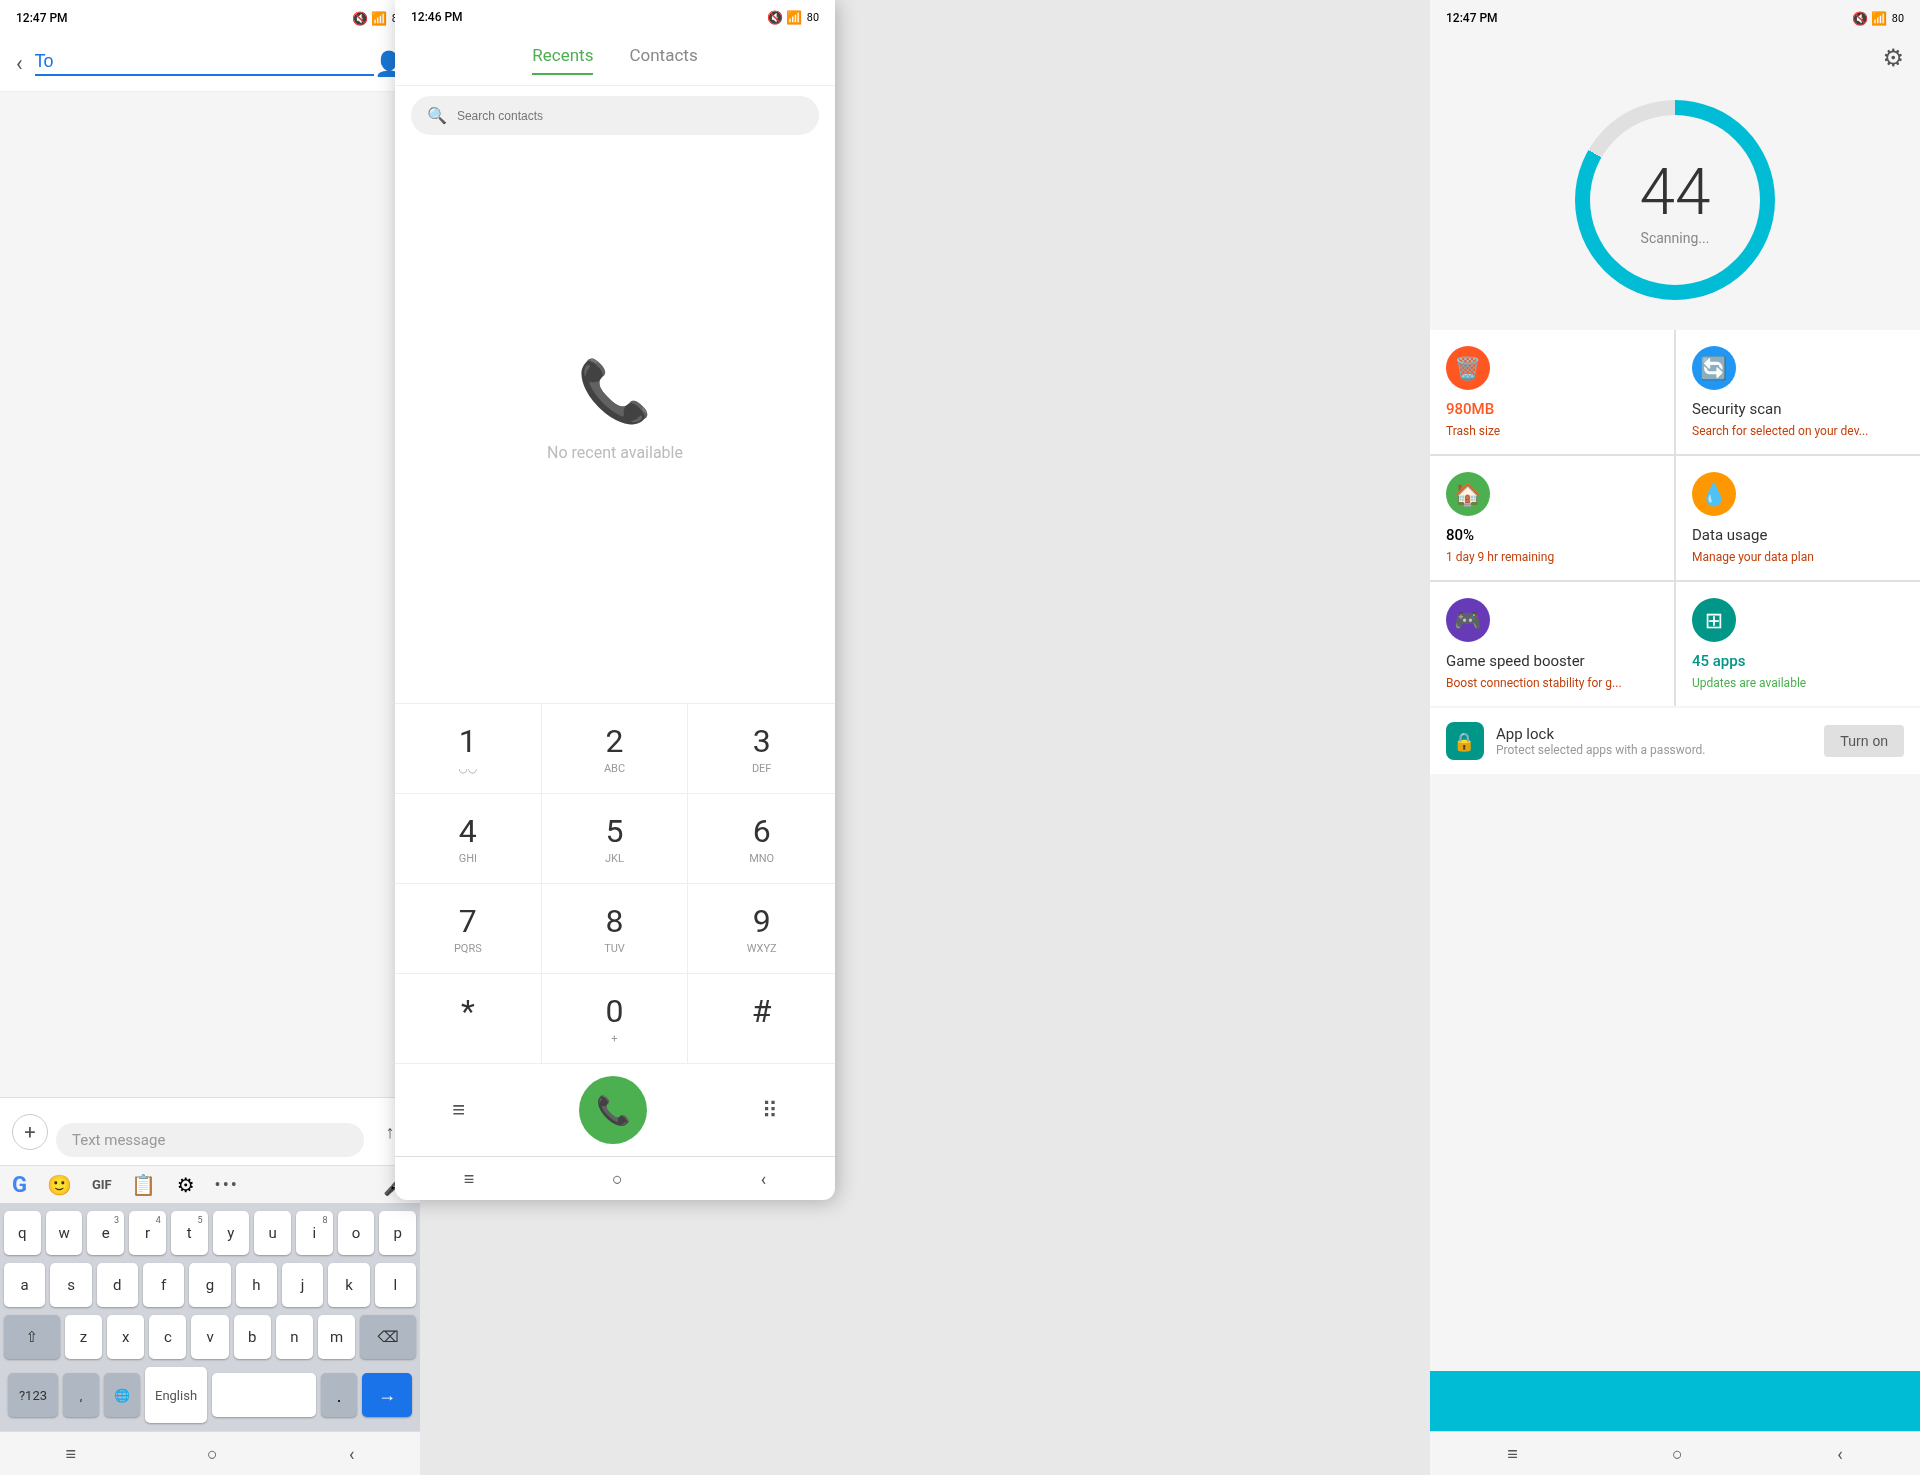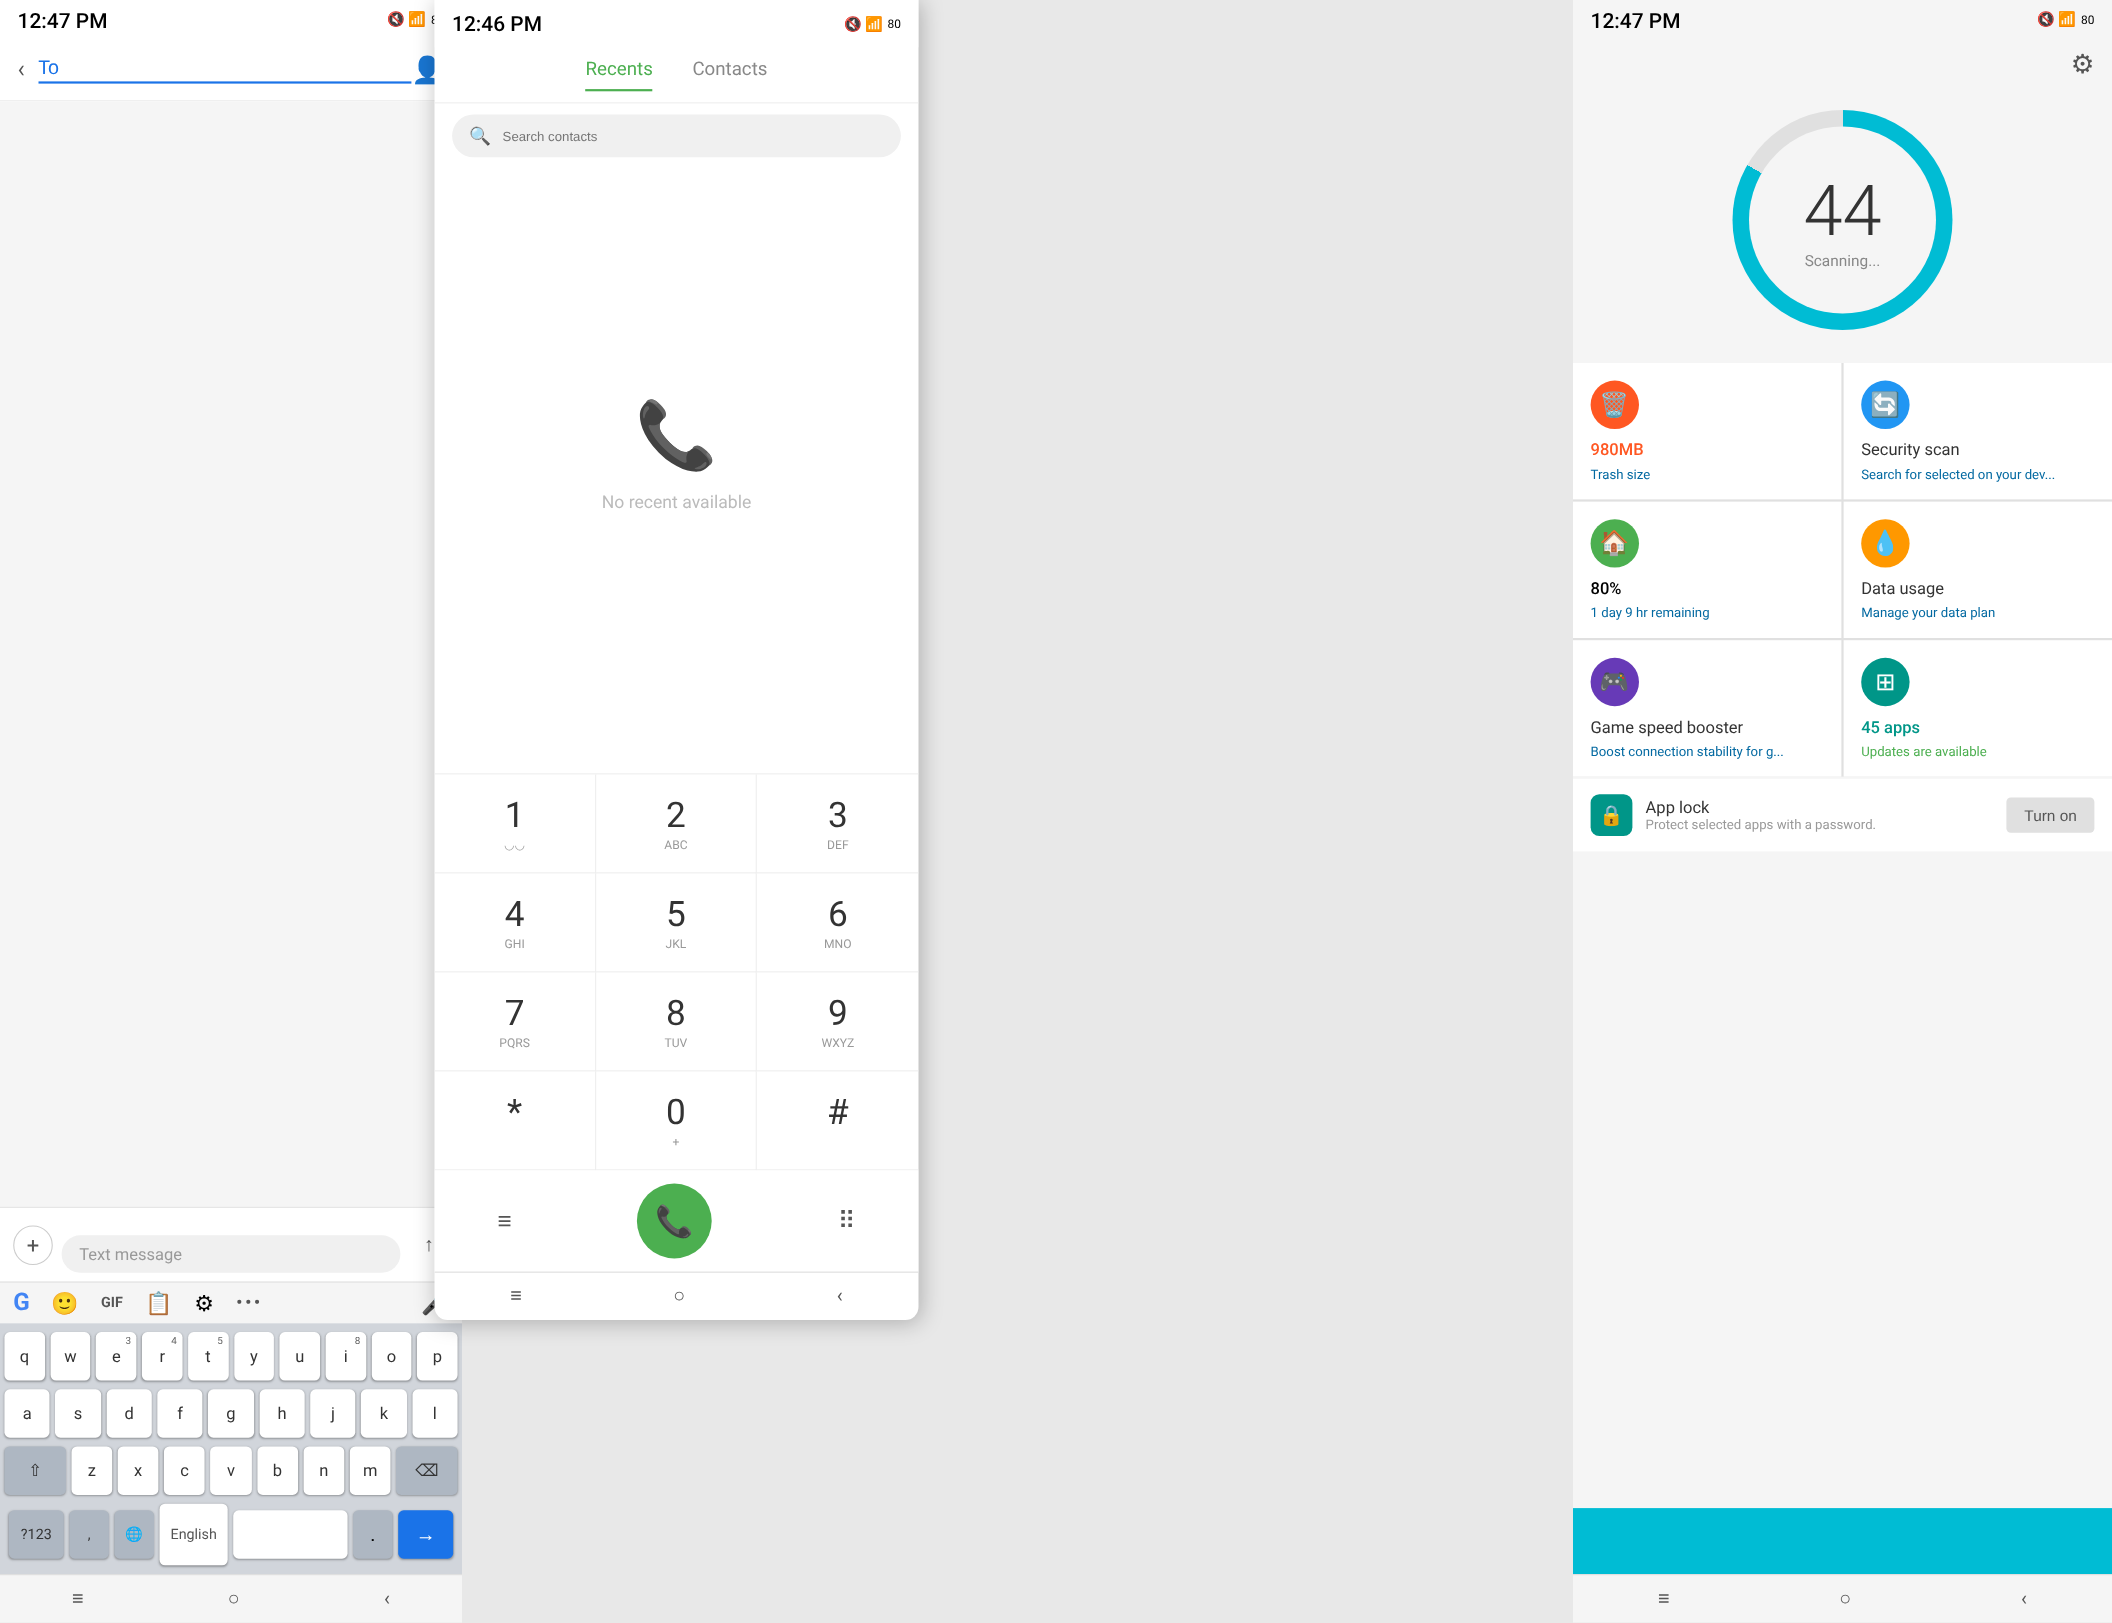--- a/index.html
+++ b/index.html
@@ -25,21 +25,21 @@
       flex-direction: column;
     }
     .status-bar {
       display: flex;
       justify-content: space-between;
       align-items: center;
       padding: 8px 16px;
       height: 36px;
       background: #fff;
     }
-    .status-time { font-size: 19px; font-weight: 500; color: #000; }
+    .status-time { font-size: 12px; font-weight: 500; color: #000; }
     .status-icons { display: flex; align-items: center; gap: 4px; font-size: 13px; color: #000; }
     .sms-header {
       display: flex;
       align-items: center;
       padding: 8px 16px;
       height: 56px;
       border-bottom: 1px solid #eee;
     }
     .back-btn { font-size: 22px; color: #555; margin-right: 12px; cursor: pointer; }
     .to-field {
@@ -343,21 +343,21 @@
       font-size: 22px; color: #fff;
       margin-bottom: 4px;
     }
     .card-icon.orange { background: #ff5722; }
     .card-icon.blue { background: #2196f3; }
     .card-icon.green { background: #4caf50; }
     .card-icon.amber { background: #ff9800; }
     .card-icon.purple { background: #673ab7; }
     .card-icon.teal { background: #009688; }
     .card-title { font-size: 15px; color: #333; font-weight: 400; }
-    .card-sub { font-size: 12px; color: #0369a1; }
+    .card-sub { font-size: 12px; color: #c2410c; }
     .card-value { font-size: 15px; font-weight: 500; }
     .card-value.orange { color: #ff5722; }
     .card-value.teal { color: #009688; }
     .app-lock-row {
       background: #fff;
       display: flex;
       align-items: center;
       padding: 14px 16px;
       gap: 12px;
     }

